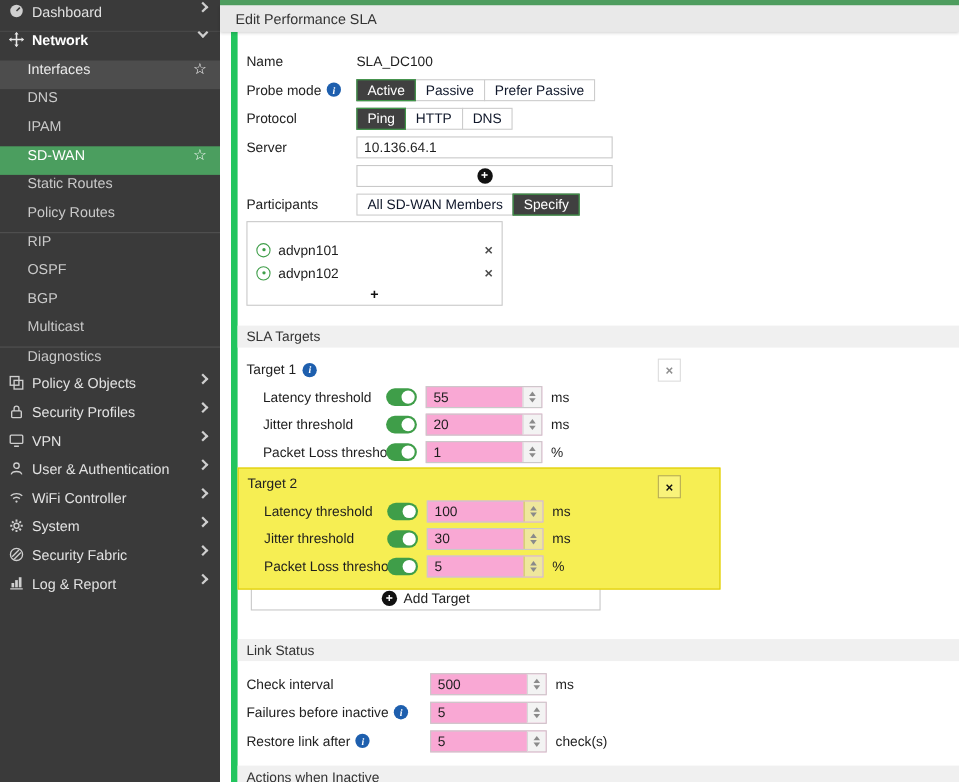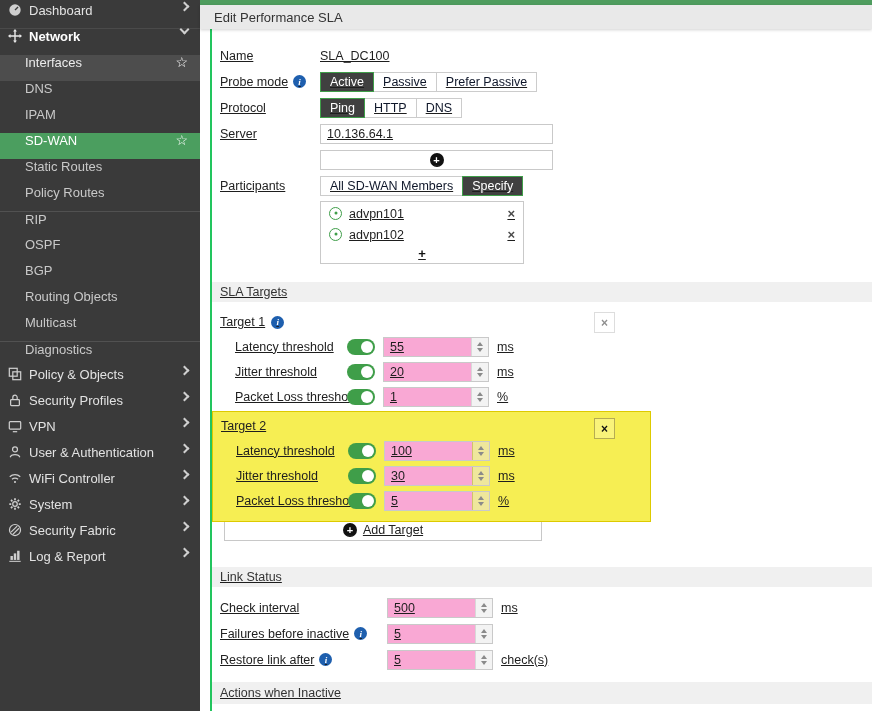--- a/index.html
+++ b/index.html
@@ -27,22 +27,22 @@
   .chev.r { transform:rotate(45deg); }
   .chev.d { transform:rotate(135deg); margin-top:-3px; }
   .star { margin-left:auto; font-size:14px; color:#fff; line-height:1; }
 
   
   .content { flex:1; position:relative; background:#fff; min-width:0; }
   .greenbar { height:5px; background:#4f9d5f; }
   .pagehdr { height:24px; background:#e9e9e9; display:flex; align-items:center;
              padding-left:14px; font-size:13px; color:#333; position:relative; z-index:5;
              box-shadow:0 1px 3px rgba(0,0,0,0.18); }
-  .formwrap { margin-left:10px; border-left:2px solid #22c55e; padding:16px 0 0 8px;
-              height:682px; position:relative; font-size:12.5px; color:#1e1e1e;text-decoration:underline; }
+  .formwrap { margin-left:10px; border-left:6px solid #22c55e; padding:16px 0 0 8px;
+              height:682px; position:relative; font-size:12.5px; color:#1e1e1e; }
 
   .frow { display:flex; align-items:center; height:21px; margin-bottom:5px; }
   .flabel { width:100px; flex:none; display:flex; align-items:center; gap:5px; color:#222; }
   .plainval { color:#1e1e1e; }
 
   .info { width:13px; height:13px; border-radius:50%; background:#1e5fae; color:#fff;
           font-size:9px; font-weight:700; font-style:italic;
           font-family:"Liberation Serif", serif;
           display:flex; align-items:center; justify-content:center; flex:none; }
 
@@ -53,22 +53,22 @@
   .segbtn:first-child { margin-left:0; }
   .segbtn.sel { background:#404040; border-color:#3f9e49; color:#fff; position:relative; z-index:1; }
 
   .inputbox { width:233px; height:20px; border:1px solid #c9c9c9; background:#fff;
               display:flex; align-items:center; padding:0 6px; }
   .addsrv { width:233px; height:20px; border:1px solid #c9c9c9; background:#fff;
             display:flex; align-items:center; justify-content:center; cursor:pointer; }
   .pluscirc { width:14px; height:14px; border-radius:50%; background:#111; color:#fff;
               font-weight:700; font-size:11px; line-height:14px; text-align:center; flex:none; }
 
-  .membox { margin-left:100px; width:204px; border:1px solid #c9c9c9; margin-bottom:6px;
-            padding-top:1px; background:#fff; }
+  .membox { width:233px; border:1px solid #c9c9c9; margin-bottom:6px;
+            padding-top:15px; background:#fff; }
   .mrow { display:flex; align-items:center; height:21px; padding:0 8px; gap:7px; cursor:pointer; }
   .mico { width:13px; height:13px; border:1.5px solid #3f9e49; border-radius:50%;
           position:relative; flex:none; }
   .mico::after { content:""; position:absolute; width:3px; height:3px; background:#3f9e49;
                  border-radius:50%; left:50%; top:45%; transform:translate(-50%,-50%); }
   .mx { margin-left:auto; color:#4a4a4a; font-weight:700; font-size:13px; cursor:pointer; line-height:1; }
   .mplus { display:flex; justify-content:center; align-items:center; height:16px; margin-bottom:2px;
            font-weight:700; font-size:13px; color:#111; cursor:pointer; }
 
   .secbar { height:20px; background:#f0f0f0; display:flex; align-items:center;
@@ -160,23 +160,20 @@
     <div class="srow sub div-t">
       <span class="slabel">RIP</span>
     </div>
     <div class="srow sub">
       <span class="slabel">OSPF</span>
     </div>
     <div class="srow sub">
       <span class="slabel">BGP</span>
     </div>
     <div class="srow sub">
-      <span class="slabel">Routing Objects</span>
-    </div>
-    <div class="srow sub">
       <span class="slabel">Multicast</span>
     </div>
     <div class="srow sub div-t">
       <span class="slabel">Diagnostics</span>
     </div>
     <div class="srow top">
       <span class="sicon">
           <svg width="14" height="14" viewBox="0 0 16 16" fill="none" stroke="#cfcfcf" stroke-width="1.4">
             <rect x="1.5" y="1.5" width="9" height="9"></rect>
             <rect x="5.5" y="5.5" width="9" height="9"></rect>

